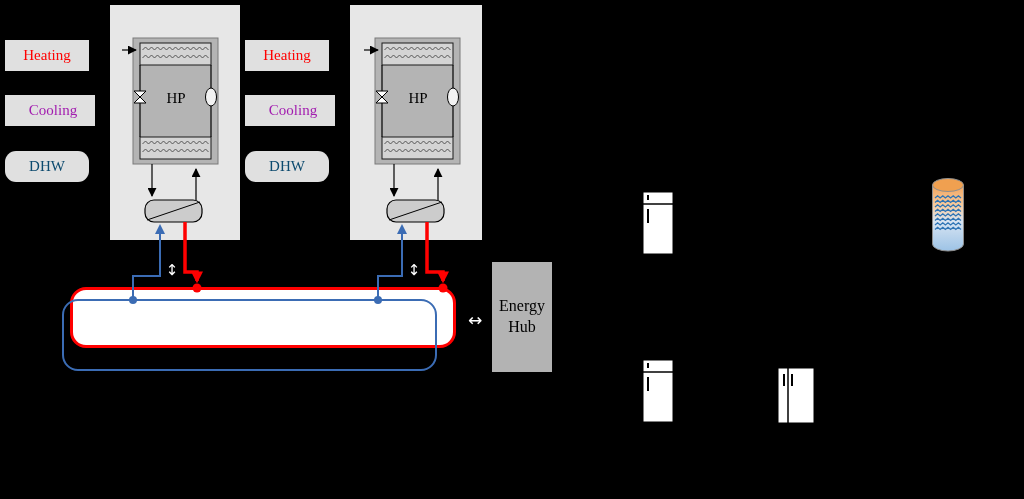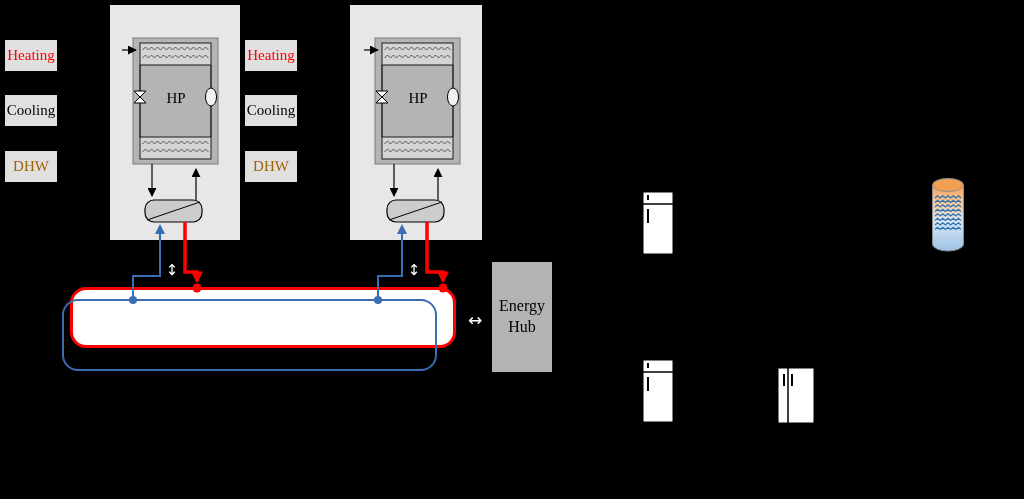--- a/index.html
+++ b/index.html
@@ -1,23 +1,23 @@
 <!DOCTYPE html>
 <html><head>
 <meta charset="utf-8">
 <style>
   html,body{margin:0;padding:0;background:#000;}
   .canvas{position:relative;width:1024px;height:499px;background:#000;overflow:hidden;
           font-family:"Liberation Serif",serif;}
   .panel{position:absolute;background:#E7E7E7;}
-  .legend-box{position:absolute;width:52px;height:31px;background:#E0E0E0;
+  .legend-box{position:absolute;width:84px;height:31px;background:#E0E0E0;
               display:flex;align-items:center;justify-content:center;font-size:15px;}
   .heating{color:#FF0000;}
-  .cooling{color:#000000;}
-  .dhw{color:#a16207;}
+  .cooling{color:#a21caf;padding-left:6px;}
+  .dhw{color:#0c4a6e;border-radius:11px;}
   .hub{position:absolute;left:492px;top:262px;width:60px;height:110px;background:#B3B3B3;
        display:flex;align-items:center;justify-content:center;text-align:center;
        font-size:16px;line-height:1.3;color:#000;}
   .ring{position:absolute;box-sizing:border-box;border-radius:16px;}
   .ring-red{left:70px;top:287px;width:386px;height:61px;border:3px solid #FF0000;background:#FFFFFF;}
   .ring-blue{left:62px;top:299px;width:375px;height:72px;border:2.5px solid #3B6CB4;background:transparent;}
   .flow-icon{position:absolute;background:#000;color:#FFF;display:flex;align-items:center;
              justify-content:center;font-size:15px;font-family:"DejaVu Sans",sans-serif;}
   .overlay{position:absolute;left:0;top:0;pointer-events:none;}
   .icon-abs{position:absolute;}

